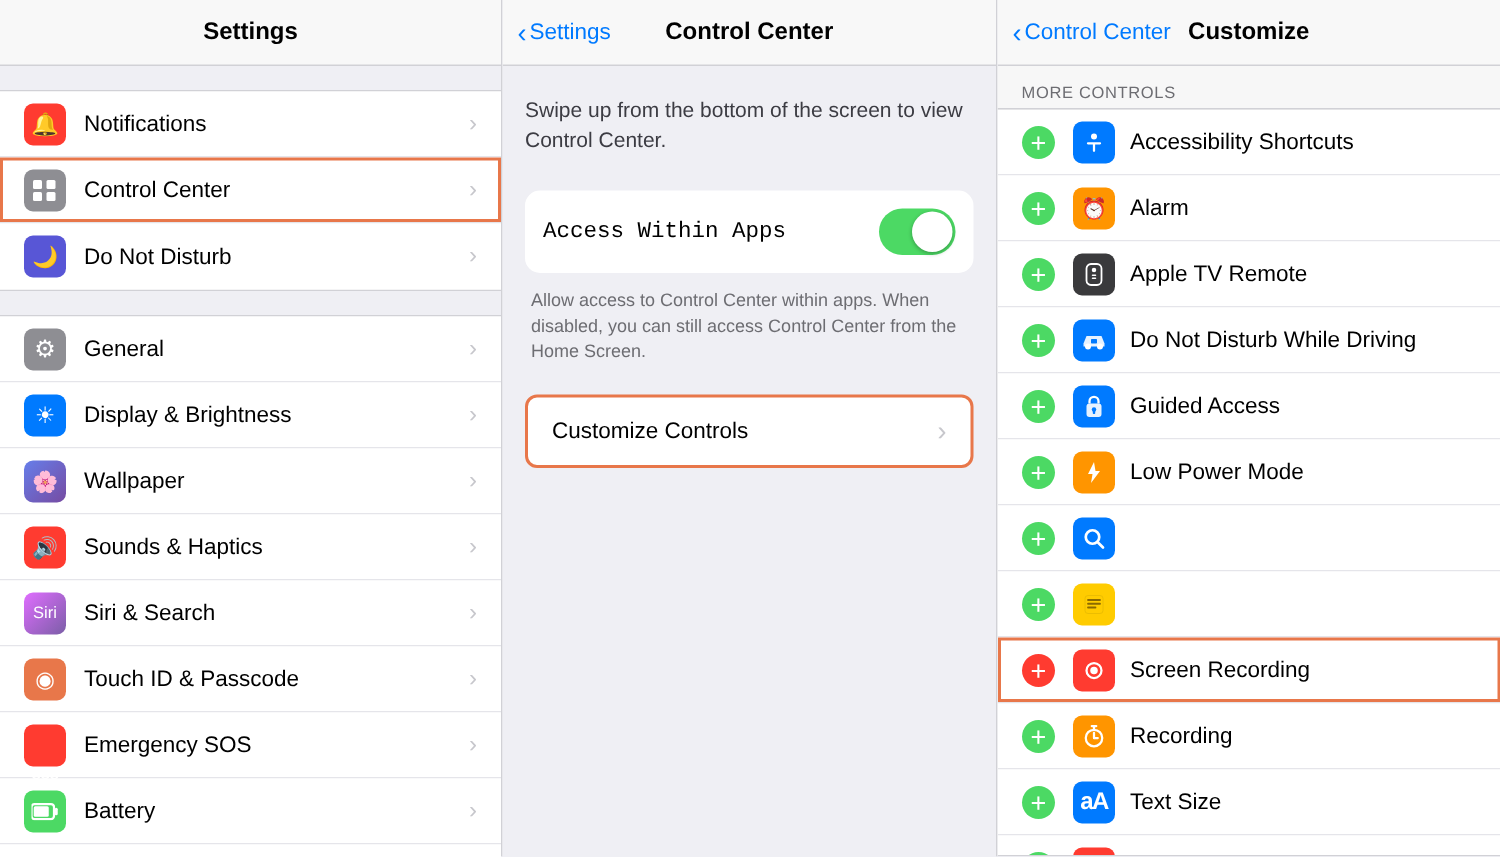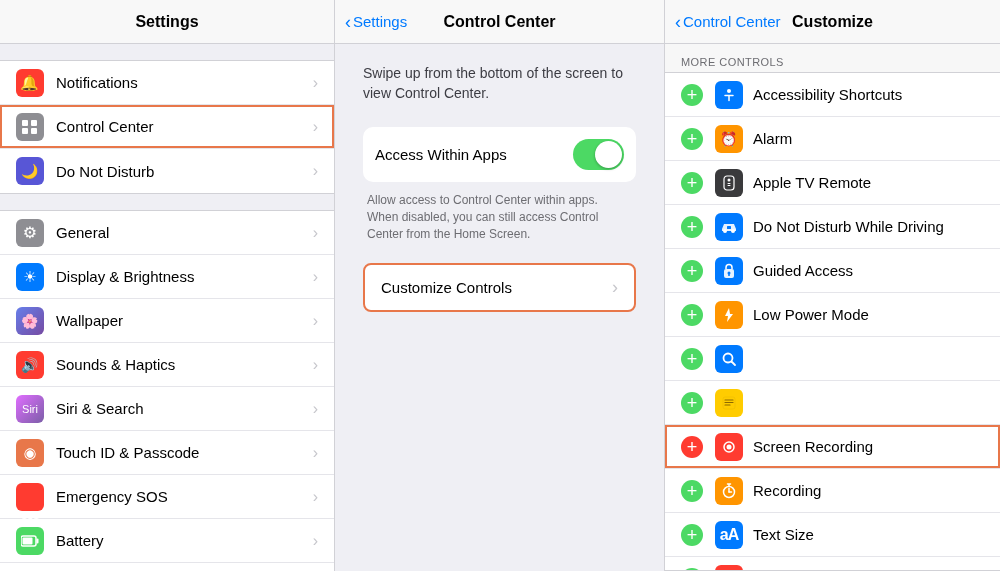--- a/index.html
+++ b/index.html
@@ -134,21 +134,21 @@
       color: #000;
     }
 
     .item-chevron {
       color: #c7c7cc;
       font-size: 16px;
     }
 
     
     .cc-content {
-      padding: 20px 28px;
+      padding: 20px 15px;
       flex: 1;
       overflow-y: auto;
     }
 
     .cc-description {
       font-size: 14px;
       color: #3c3c43;
       margin-bottom: 24px;
       line-height: 1.4;
     }
@@ -157,20 +157,21 @@
       display: flex;
       align-items: center;
       padding: 12px 0;
       border-bottom: 1px solid #e5e5ea;
     }
 
     .cc-row-label {
       flex: 1;
       font-size: 15px;
       color: #000;
+      font-family: Liberation Mono, monospace;
     }
 
     
     .toggle {
       width: 51px;
       height: 31px;
       background: #4cd964;
       border-radius: 16px;
       position: relative;
       flex-shrink: 0;

